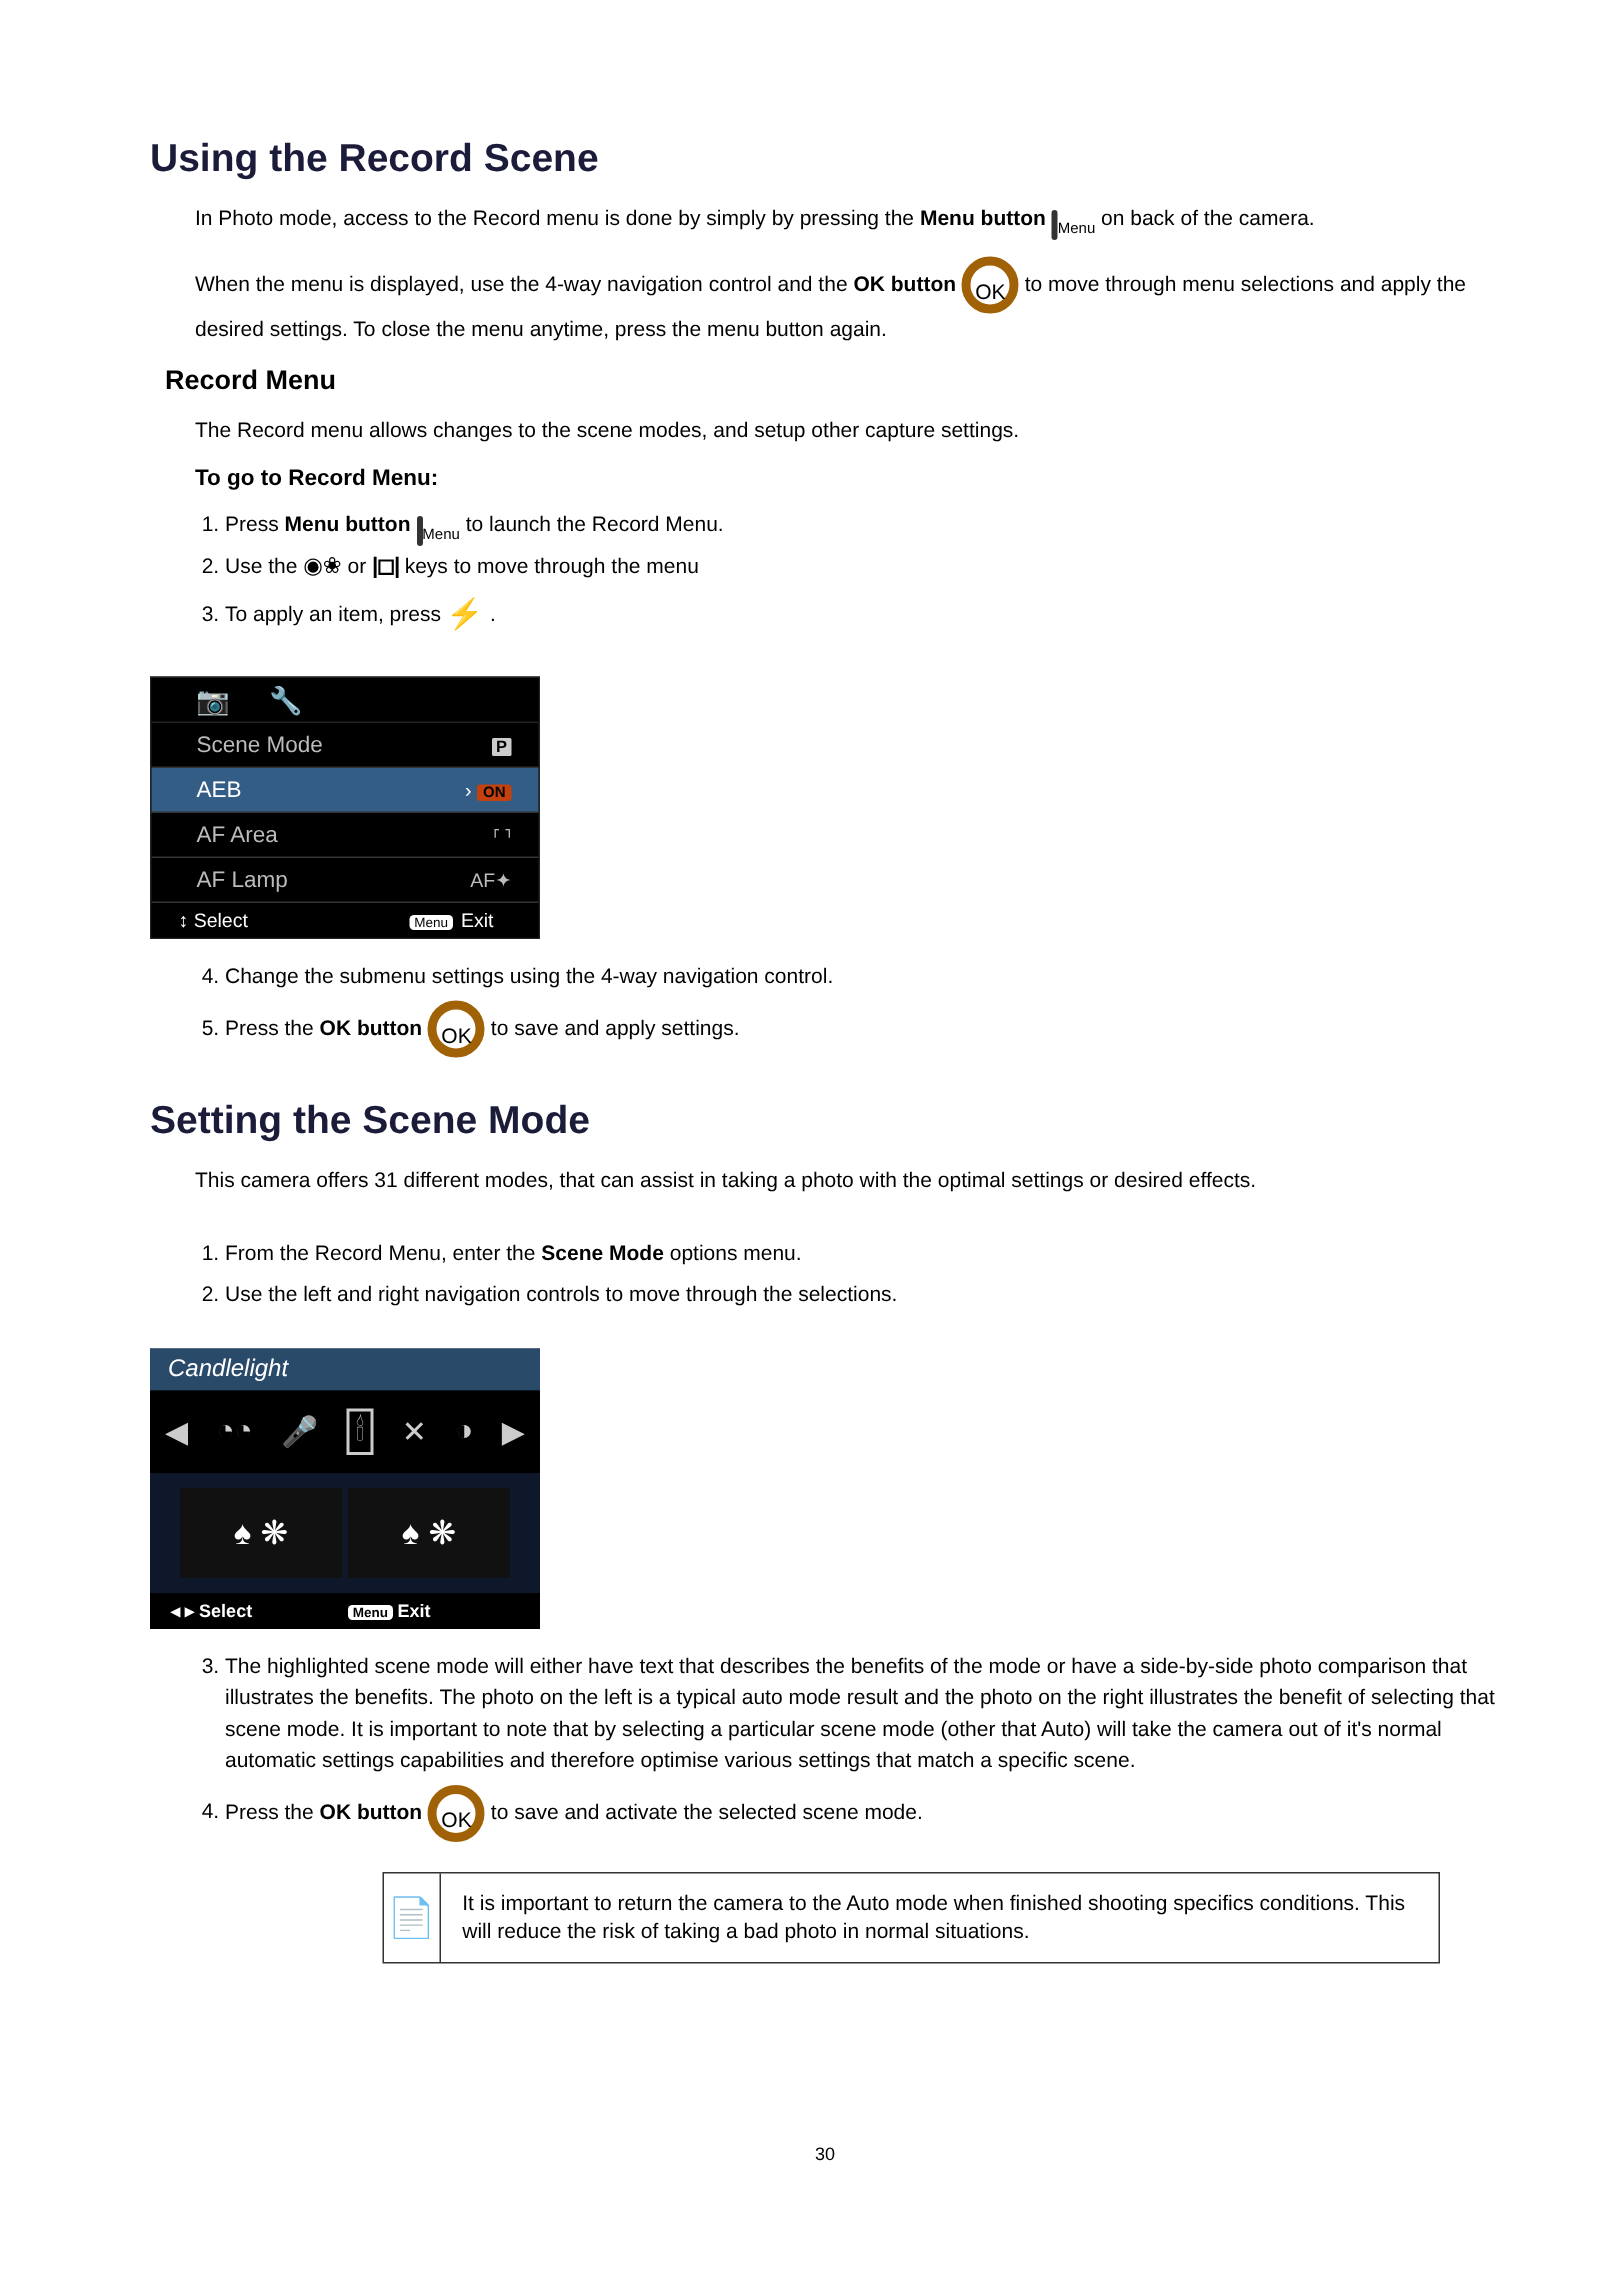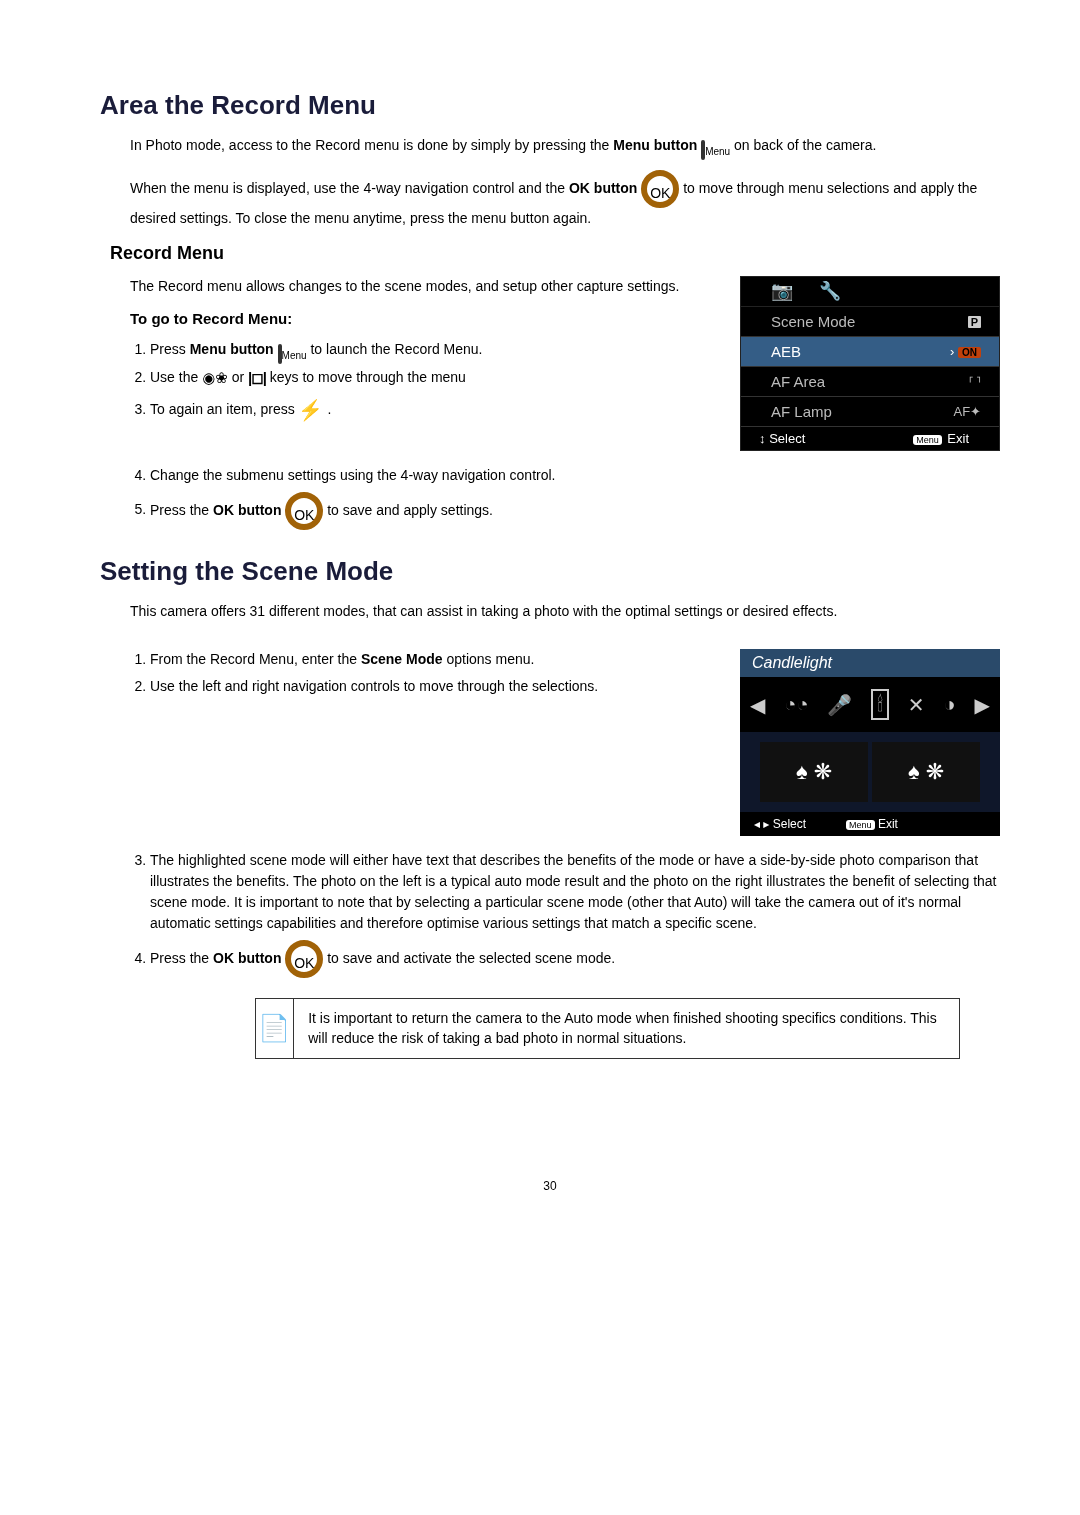--- a/index.html
+++ b/index.html
@@ -3,21 +3,21 @@
   <meta charset="utf-8">
   <style>
     * { box-sizing: border-box; margin: 0; padding: 0; }
     body { font-family: Verdana, Geneva, sans-serif; width: 1080px; background: #fff; color: #000; padding: 90px 80px 40px 100px; }
     h1 { font-size: 26px; font-weight: bold; color: #1a1c3a; margin-bottom: 14px; }
     .p1i { font-size: 14px; line-height: 1.45; margin-bottom: 14px; margin-left: 30px; }
     h2 { font-size: 18px; font-weight: bold; margin: 8px 0 12px 10px; }
     h3 { font-size: 15px; font-weight: bold; margin: 0 0 12px 30px; }
     ol { margin-left: 30px; }
     ol li { font-size: 14px; line-height: 1.5; margin-bottom: 6px; list-style-position: outside; margin-left: 20px; }
-    .row { display: flex; gap: 20px; align-items: flex-start; }
+    .row { display: flex; gap: 20px; align-items: flex-start; flex-direction: column; }
     .bold { font-weight: bold; }
     .menu-btn { display: inline-block; vertical-align: middle; text-align: center; position: relative; top: 4px; }
     .menu-rect { width: 32px; height: 16px; border: 2px solid #333; border-radius: 6px; background: linear-gradient(#ddd,#fff); }
     .menu-lbl { font-size: 10px; }
     .ok-btn { display: inline-block; width: 38px; height: 38px; border: 6px solid #a16207; border-radius: 50%; text-align: center; line-height: 34px; font-size: 14px; vertical-align: middle; background:#fff; }
     .flash-ico { display:inline-block; font-size:20px; color:#c90; font-weight:bold; vertical-align:middle; }
     .macro-ico { display:inline-block; font-size:15px; vertical-align:middle; }
     .disp-ico { display:inline-block; font-size:15px; font-weight:bold; letter-spacing:-1px; vertical-align:middle; }
     .menu-screen { width:260px; background:#000; font-family: Arial, sans-serif; color:#fff; border:1px solid #222; }
     .menu-tabs { background:#000; height:30px; display:flex; align-items:center; border-bottom:1px solid #222; padding-left:30px; gap:26px;}
@@ -29,32 +29,32 @@
     .menu-foot .mb { display:inline-block; background:#fff; color:#000; font-size:9px; padding:0 3px; border-radius:3px; margin-right:2px;}
     .onbadge { background:#c2410c; color:#000; font-size:10px; padding:0 4px; border-radius:2px; font-weight:bold;}
     .pbadge { background:#ccc; color:#000; font-size:11px; padding:0 3px; border-radius:1px; font-weight:bold;}
     .scene-screen { width:260px; background:#0f172a; color:#fff; font-family: Arial, sans-serif; }
     .scene-title { background:#2a4a6a; padding:5px 12px; font-size:16px; font-style:italic;}
     .scene-icons { display:flex; justify-content:space-between; align-items:center; padding:12px 10px; background:#000;}
     .scene-icons .ico { font-size:20px; color:#ccc;}
     .scene-icons .ico.hl { border:2px solid #ccc; padding:2px 4px;}
     .scene-preview { display:flex; gap:4px; justify-content:center; padding:10px 20px;}
     .scene-preview div { background:#111; width:110px; height:60px; display:flex; align-items:center; justify-content:center; font-size:22px;}
-    .scene-foot { display:flex; gap:40px; padding:5px 14px; font-size:12px; background:#000;}
+    .scene-foot { display:flex; gap:64px; padding:5px 14px; font-size:12px; background:#000;font-weight:bold;}
     .note-box { display:flex; border:1px solid #333; margin-left:155px; margin-right:40px; }
     .note-icon { width:60px; display:flex; align-items:center; justify-content:center; border-right:1px solid #333; font-size:26px;}
     .note-text { padding:10px 14px; font-size:14px; line-height:1.4; }
     .left-col { flex:1; }
     .page-no { text-align:center; font-size:12px; margin-top:120px;}
     .spacer { height:14px;}
   </style>
 </head>
 <body>
 
-<h1>Area the Record Menu</h1>
+<h1>Using the Record Scene</h1>
 
 <p class="p1i">
   <span>In Photo mode, access to the Record menu is done by simply by pressing the </span>
   <span class="bold">Menu button</span>
   <span class="menu-btn">
     <span class="menu-rect"></span>
     <span class="menu-lbl">Menu</span>
   </span>
   <span> on back of the camera.</span>
 </p>
@@ -83,21 +83,21 @@
         <span> to launch the Record Menu.</span>
       </li>
       <li>
         <span>Use the </span>
         <span class="macro-ico">◉❀</span>
         <span> or </span>
         <span class="disp-ico">|◻|</span>
         <span> keys to move through the menu</span>
       </li>
       <li>
-        <span>To again an item, press </span>
+        <span>To apply an item, press </span>
         <span class="flash-ico">⚡</span>
         <span>.</span>
       </li>
     </ol>
   </div>
   <div class="menu-screen">
     <div class="menu-tabs">
       <span>📷</span>
       <span>🔧</span>
     </div>

